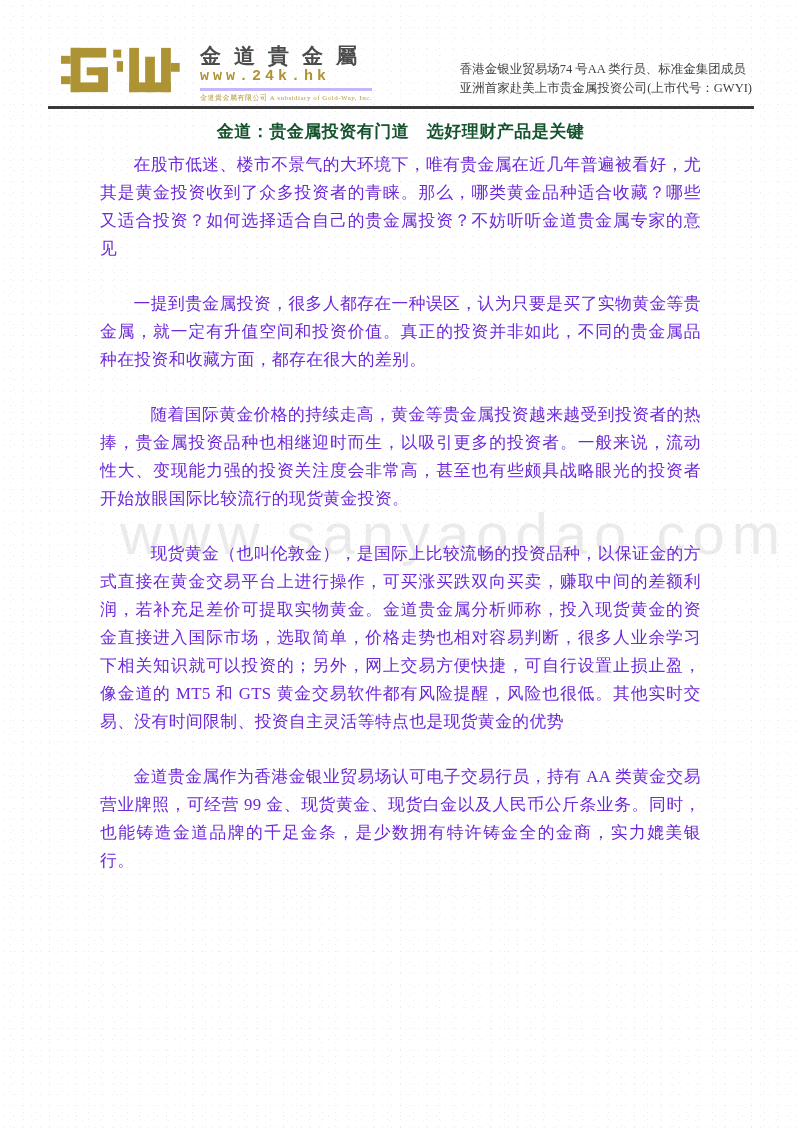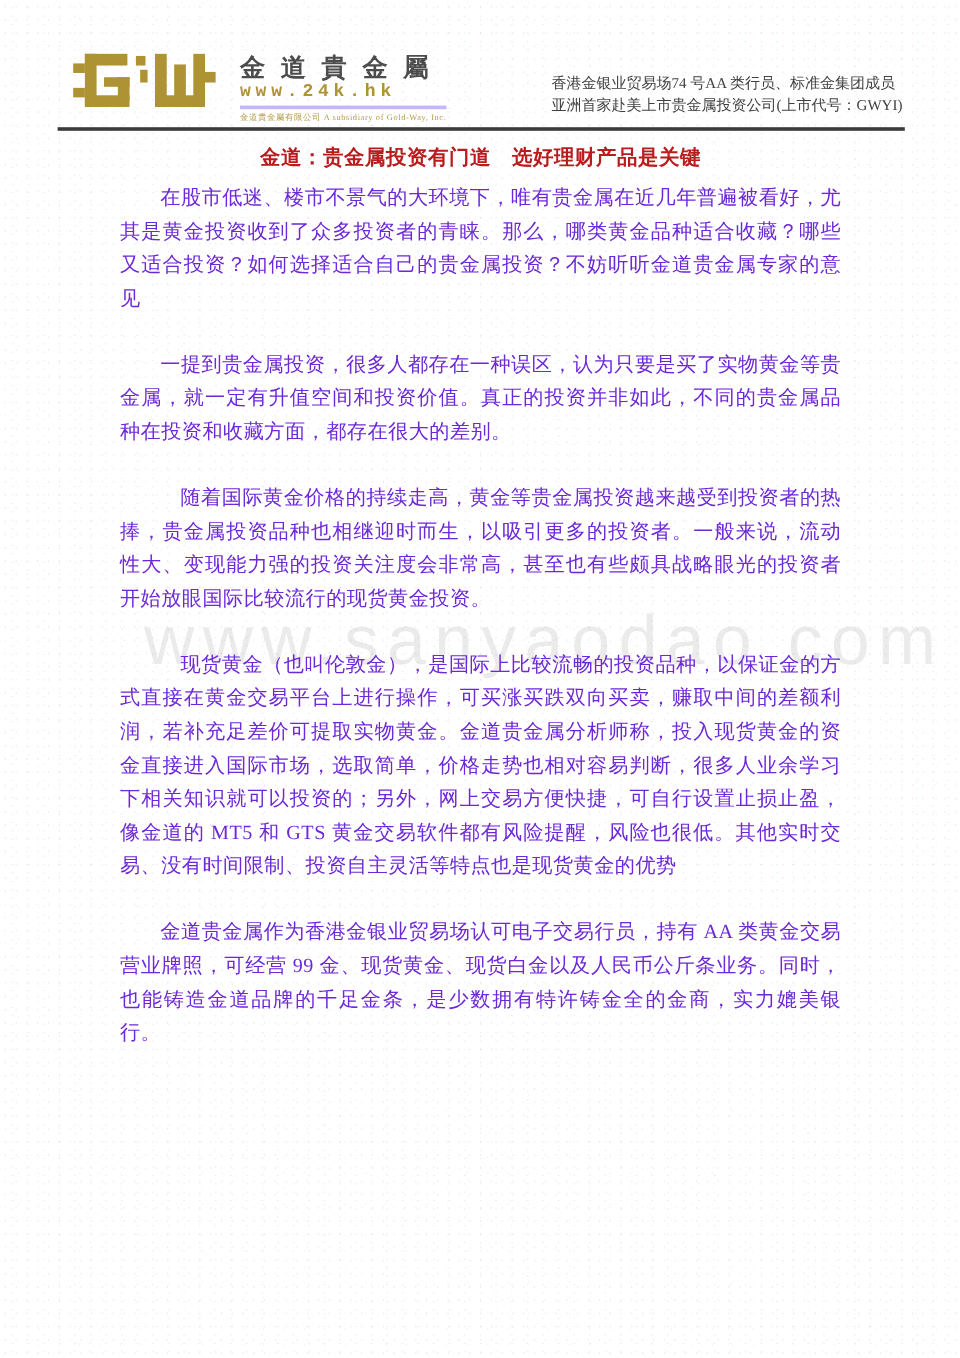--- a/index.html
+++ b/index.html
@@ -16,21 +16,21 @@
       radial-gradient(rgba(240,150,210,.28) .6px, transparent .7px),
       radial-gradient(rgba(150,180,245,.25) .6px, transparent .7px),
       radial-gradient(rgba(160,220,200,.18) .6px, transparent .7px);
     background-size:9px 11px,13px 7px,17px 13px;
     background-position:0 0,4px 3px,7px 9px;
   }
 
   
   .header{position:absolute;left:48px;top:28px;width:704px;height:78px;}
   .header-rule{position:absolute;left:48px;top:106px;width:706px;height:3px;background:#3a3a3a;}
-  .logo{position:absolute;left:6px;top:8px;display:flex;align-items:flex-start;}
+  .logo{position:absolute;left:6px;top:8px;display:flex;align-items:center;}
   .gw-mark{width:138px;height:62px;margin-right:8px;}
   .brand-text{padding-top:8px;}
   .brand-cn{
     font-size:21px;color:#4c4c4c;letter-spacing:13px;white-space:nowrap;
     font-family:"Liberation Serif","DejaVu Serif",serif;font-weight:600;line-height:24px;
   }
   .brand-url{
     font-family:Liberation Mono, monospace;
     font-size:15px;font-weight:bold;color:#ae9334;letter-spacing:4px;line-height:18px;
   }
@@ -39,21 +39,21 @@
     border-top:3px solid #c4b5fd;padding-top:2px;margin-top:2px;
   }
   .header-right{
     position:absolute;right:0;top:32px;text-align:left;
     font-size:12.5px;color:#3f3f3f;line-height:19px;white-space:nowrap;
   }
 
   
   .article{position:absolute;left:100px;top:118px;width:601px;z-index:2;}
   .article-title{
-    text-align:center;font-weight:bold;font-size:17px;color:#b91c1c;
+    text-align:center;font-weight:bold;font-size:17px;color:#14532d;
     margin:0 0 5px 0;line-height:28px;letter-spacing:.5px;
   }
   .article p{
     margin:0 0 27px 0;font-size:16.8px;color:#6d28d9;line-height:28px;
     text-align:justify;text-indent:2em;letter-spacing:.4px;
   }
   .article p.indent-3{text-indent:3em;}
   .article p:last-child{margin-bottom:0;}
 
   

